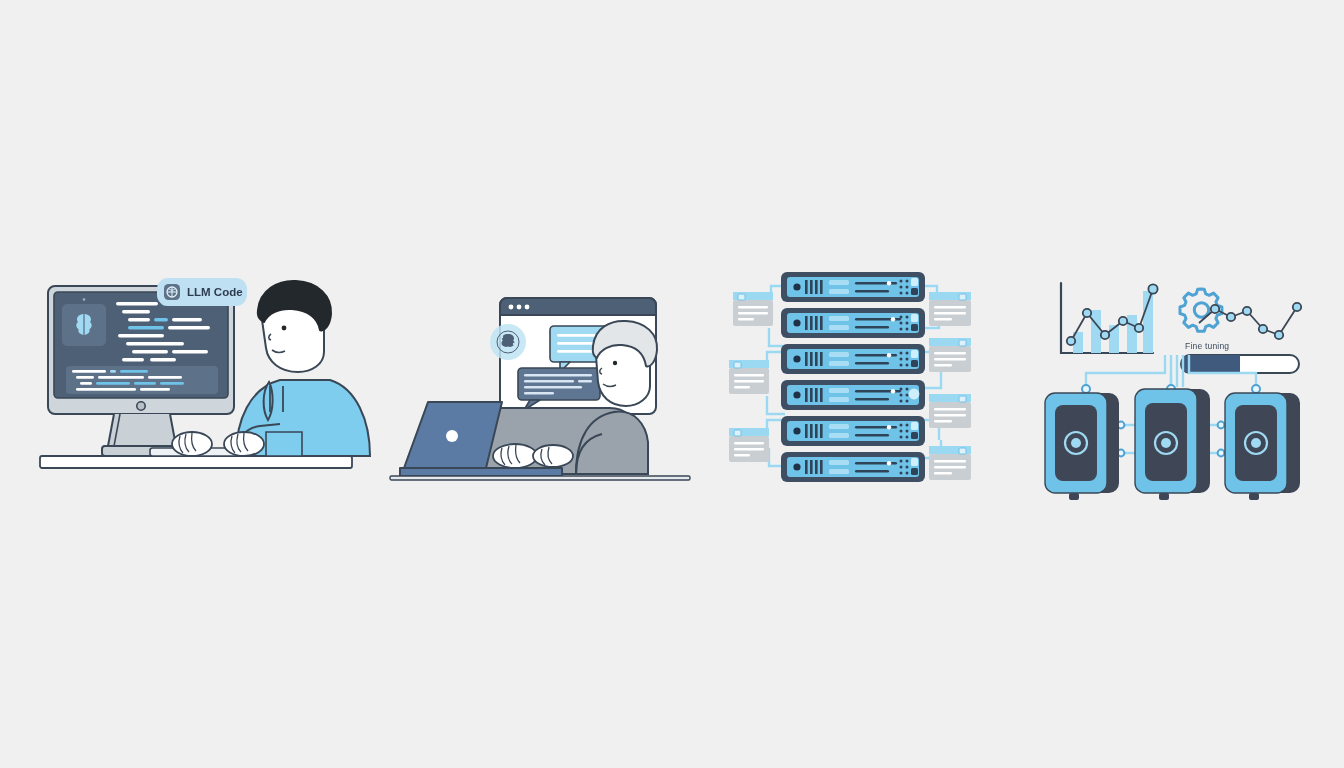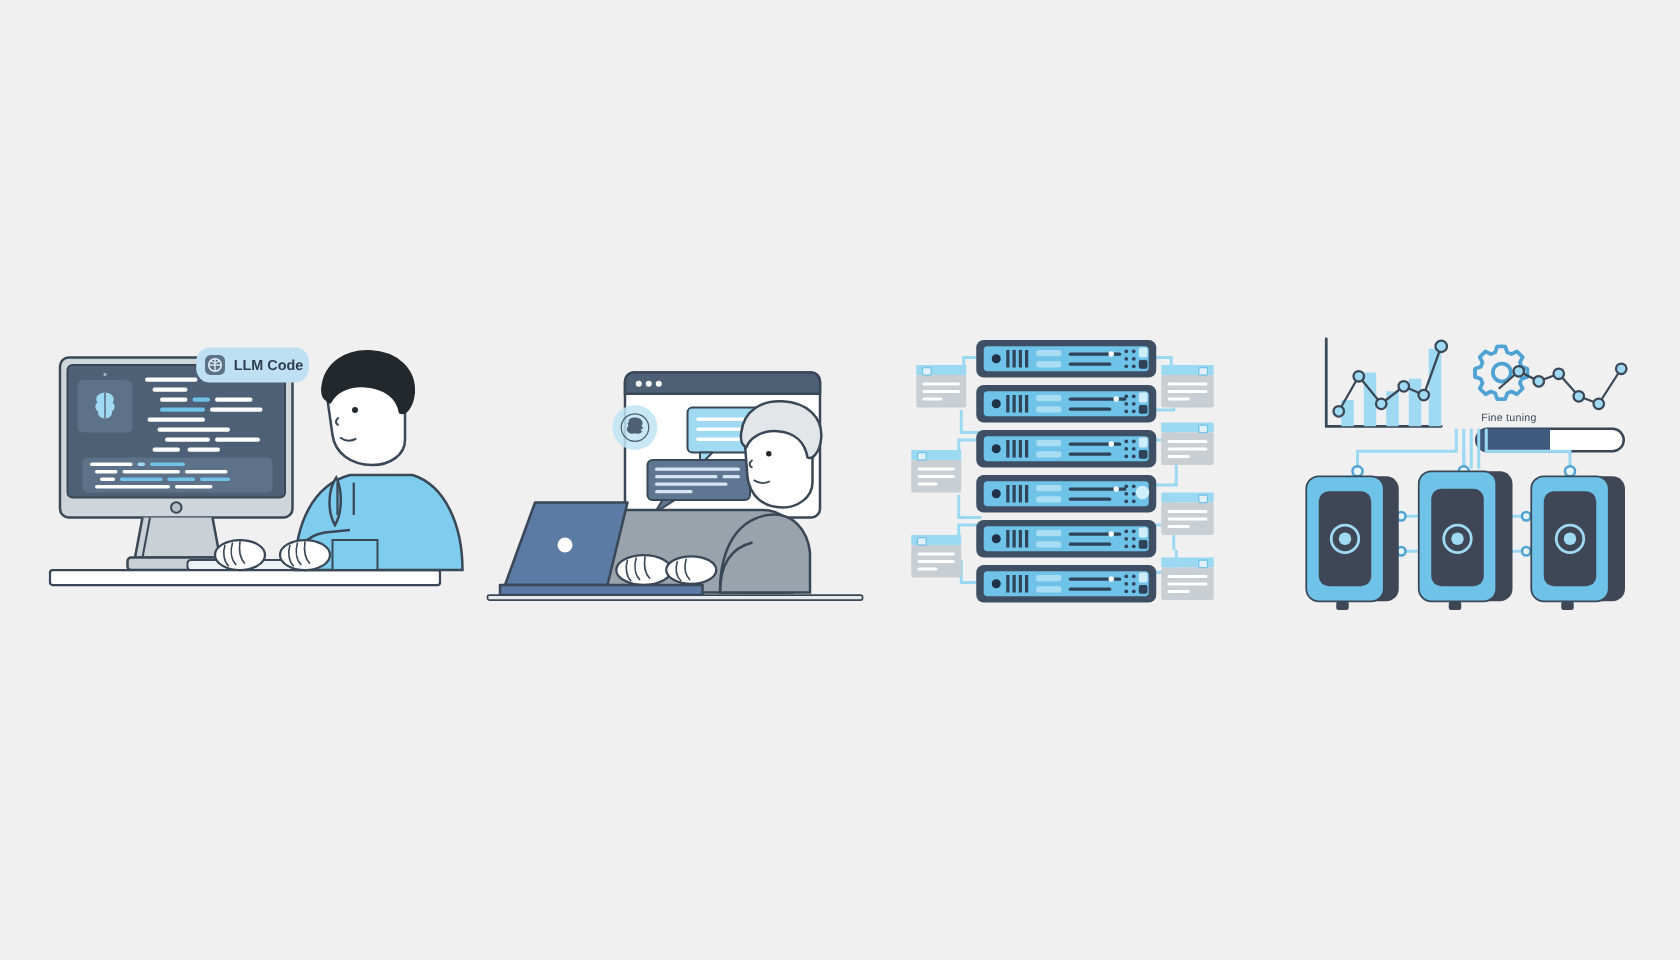--- a/index.html
+++ b/index.html
@@ -7,21 +7,21 @@
     width:1344px;height:768px;
     background:#f0f0f0;
     font-family:"Liberation Sans", sans-serif;
     overflow:hidden;
   }
   #stage{position:relative;width:1096px;height:768px;}
   .panel{position:absolute;}
   #panel-llm-coding{left:40px;top:260px;width:330px;height:240px;}
   #panel-chat-assistant{left:390px;top:290px;width:310px;height:210px;}
   #panel-server-cluster{left:725px;top:270px;width:250px;height:235px;}
-  #panel-finetuning{left:1025px;top:265px;width:290px;height:240px;}
+  #panel-finetuning{left:1025px;top:277px;width:290px;height:240px;}
   svg{display:block;overflow:visible;}
   .badge-text{
     font-family:"Liberation Sans", sans-serif;
     font-size:11.5px;font-weight:600;fill:#2f3c4f;
   }
   .tuning-text{
     font-family:"Liberation Sans", sans-serif;
     font-size:8.5px;font-weight:400;fill:#3d4a5c;letter-spacing:.2px;
   }
 </style>

